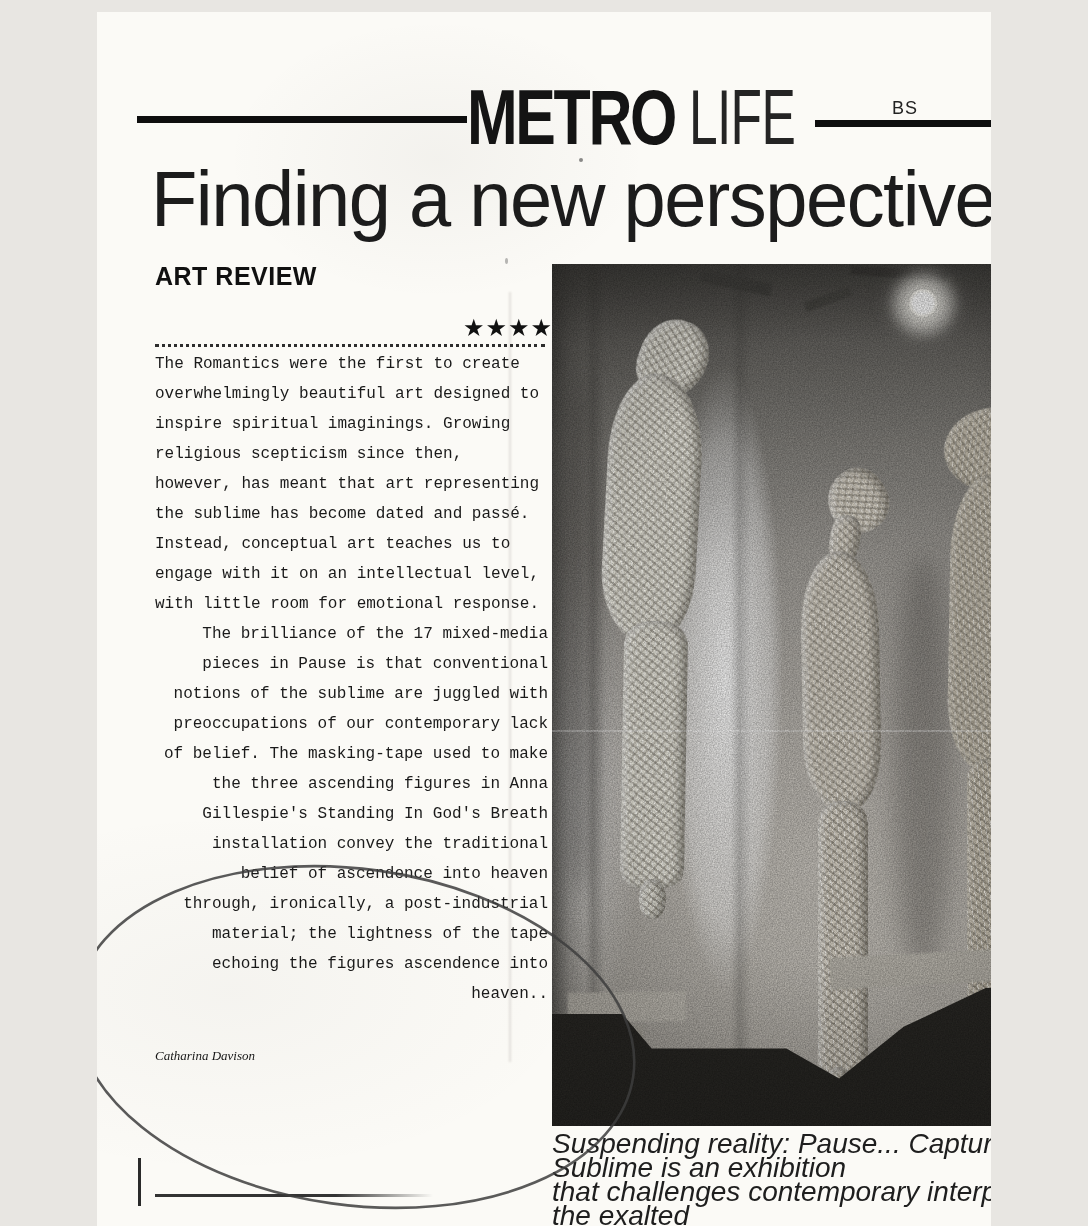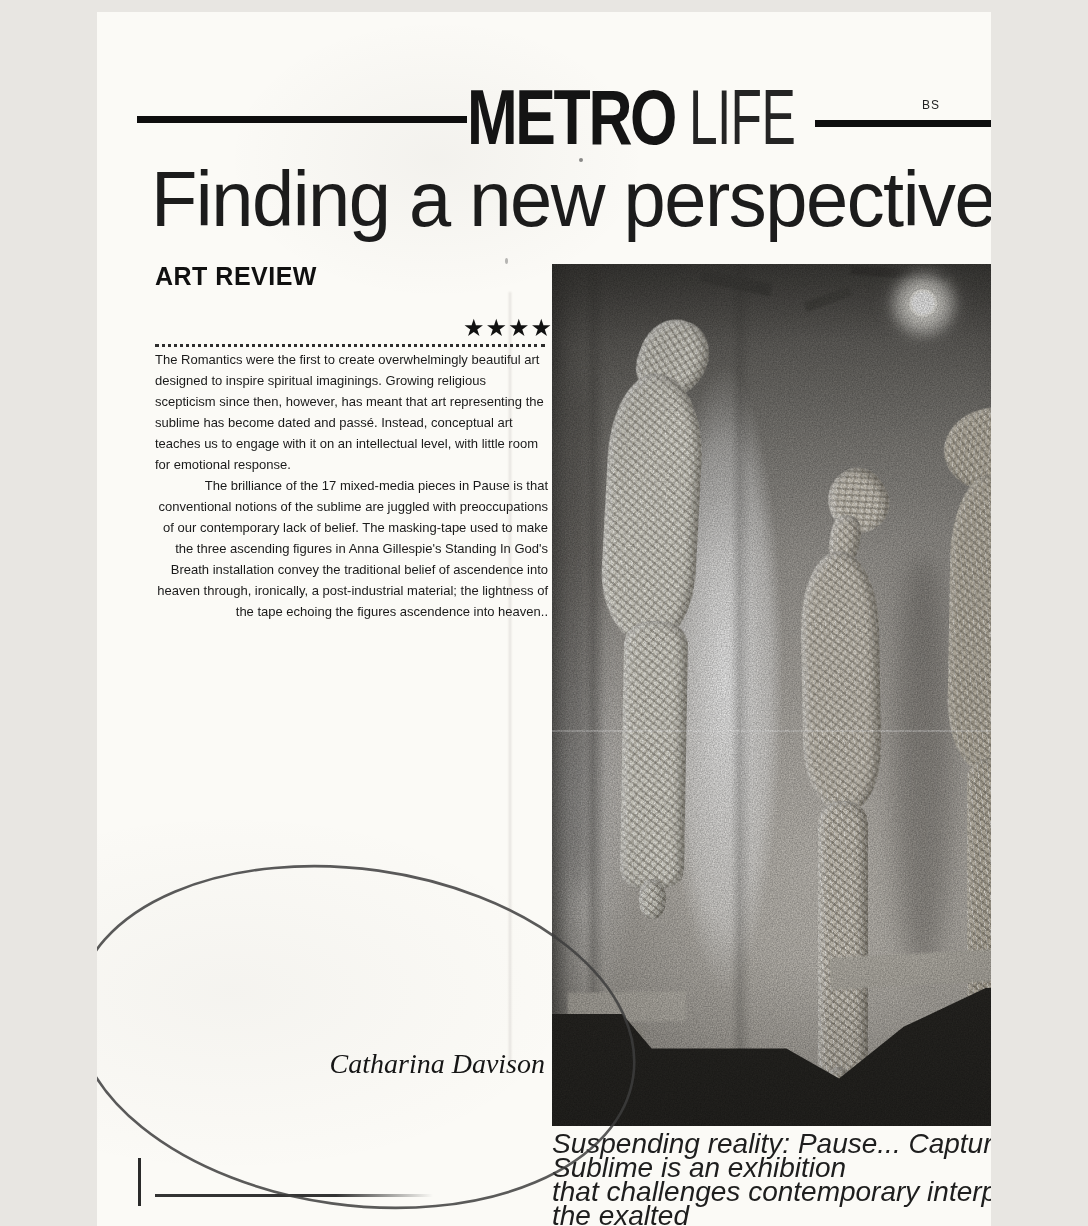--- a/index.html
+++ b/index.html
@@ -22,21 +22,21 @@
   .brand-bold{
     left:370px;top:66px;font-size:78px;line-height:1;font-weight:700;
     letter-spacing:-3px;color:#141414;transform:scaleX(.78);transform-origin:left top;
     white-space:nowrap;
   }
   .brand-light{
     left:592px;top:66px;font-size:78px;line-height:1;font-weight:400;
     letter-spacing:-1px;color:#242424;transform:scaleX(.66);transform-origin:left top;
     white-space:nowrap;
   }
-  .edition{left:825px;top:86px;font-size:12px;letter-spacing:1px;color:#222;}
+  .edition{left:795px;top:86px;font-size:18px;letter-spacing:1px;color:#222;}
   .date{left:930px;top:70px;width:152px;text-align:right;font-size:22px;color:#1d1d1d;}
   .reg-cross{left:942px;top:52px;width:26px;height:26px;}
   .reg-cross:before,.reg-cross:after{content:"";position:absolute;background:#3a3a3a;}
   .reg-cross:before{left:12px;top:0;width:1.6px;height:26px;transform:rotate(8deg);}
   .reg-cross:after{left:0;top:12px;width:26px;height:1.6px;transform:rotate(4deg);}
 
   
   .headline{
     left:54px;top:146px;width:1000px;font-size:77px;line-height:1.08;
     font-weight:400;letter-spacing:-1.5px;color:#1c1c1c;white-space:nowrap;
@@ -44,29 +44,29 @@
   }
 
   
   .kicker{left:58px;top:250px;font-size:25px;font-weight:700;letter-spacing:.5px;color:#101010;}
   .review-title{left:58px;top:279px;font-size:25px;line-height:26px;color:#1a1a1a;white-space:pre-line;}
   .stars{left:366px;top:302px;font-size:24px;letter-spacing:1px;color:#111;white-space:nowrap;}
   .stars .hollow{color:#2a2a2a;}
   .dotted-rule{left:58px;top:322px;width:390px;height:10px;border-bottom:3px dotted #2d2d2d;}
   .body-copy{
     left:58px;top:337px;width:393px;
-    font-family:Liberation Sans, sans-serif;
-    font-size:13px;line-height:21px;color:#1a1a1a;
+    font-family:Liberation Mono, monospace;
+    font-size:16px;line-height:30px;color:#1a1a1a;
   }
   .body-copy p{margin:0;}
   .body-copy p + p{text-indent:13px;text-align:right;}
   .byline{
-    left:58px;top:1036px;width:390px;text-align:right;
+    left:58px;top:1036px;width:390px;
     font-family:"Liberation Serif","DejaVu Serif",serif;
-    font-style:italic;font-size:28px;color:#161616;
+    font-style:italic;font-size:13px;color:#161616;
   }
   .listing{
     left:58px;top:1066px;width:420px;font-style:italic;
     font-size:20.5px;line-height:24px;color:#2a2a2a;white-space:pre-line;
   }
   .bottom-rule{left:58px;top:1182px;width:278px;height:2.6px;
     background:linear-gradient(90deg,#333 65%,rgba(51,51,51,0));}
   .margin-tick{left:41px;top:1146px;width:2.6px;height:48px;background:#2a2a2a;}
 
   

